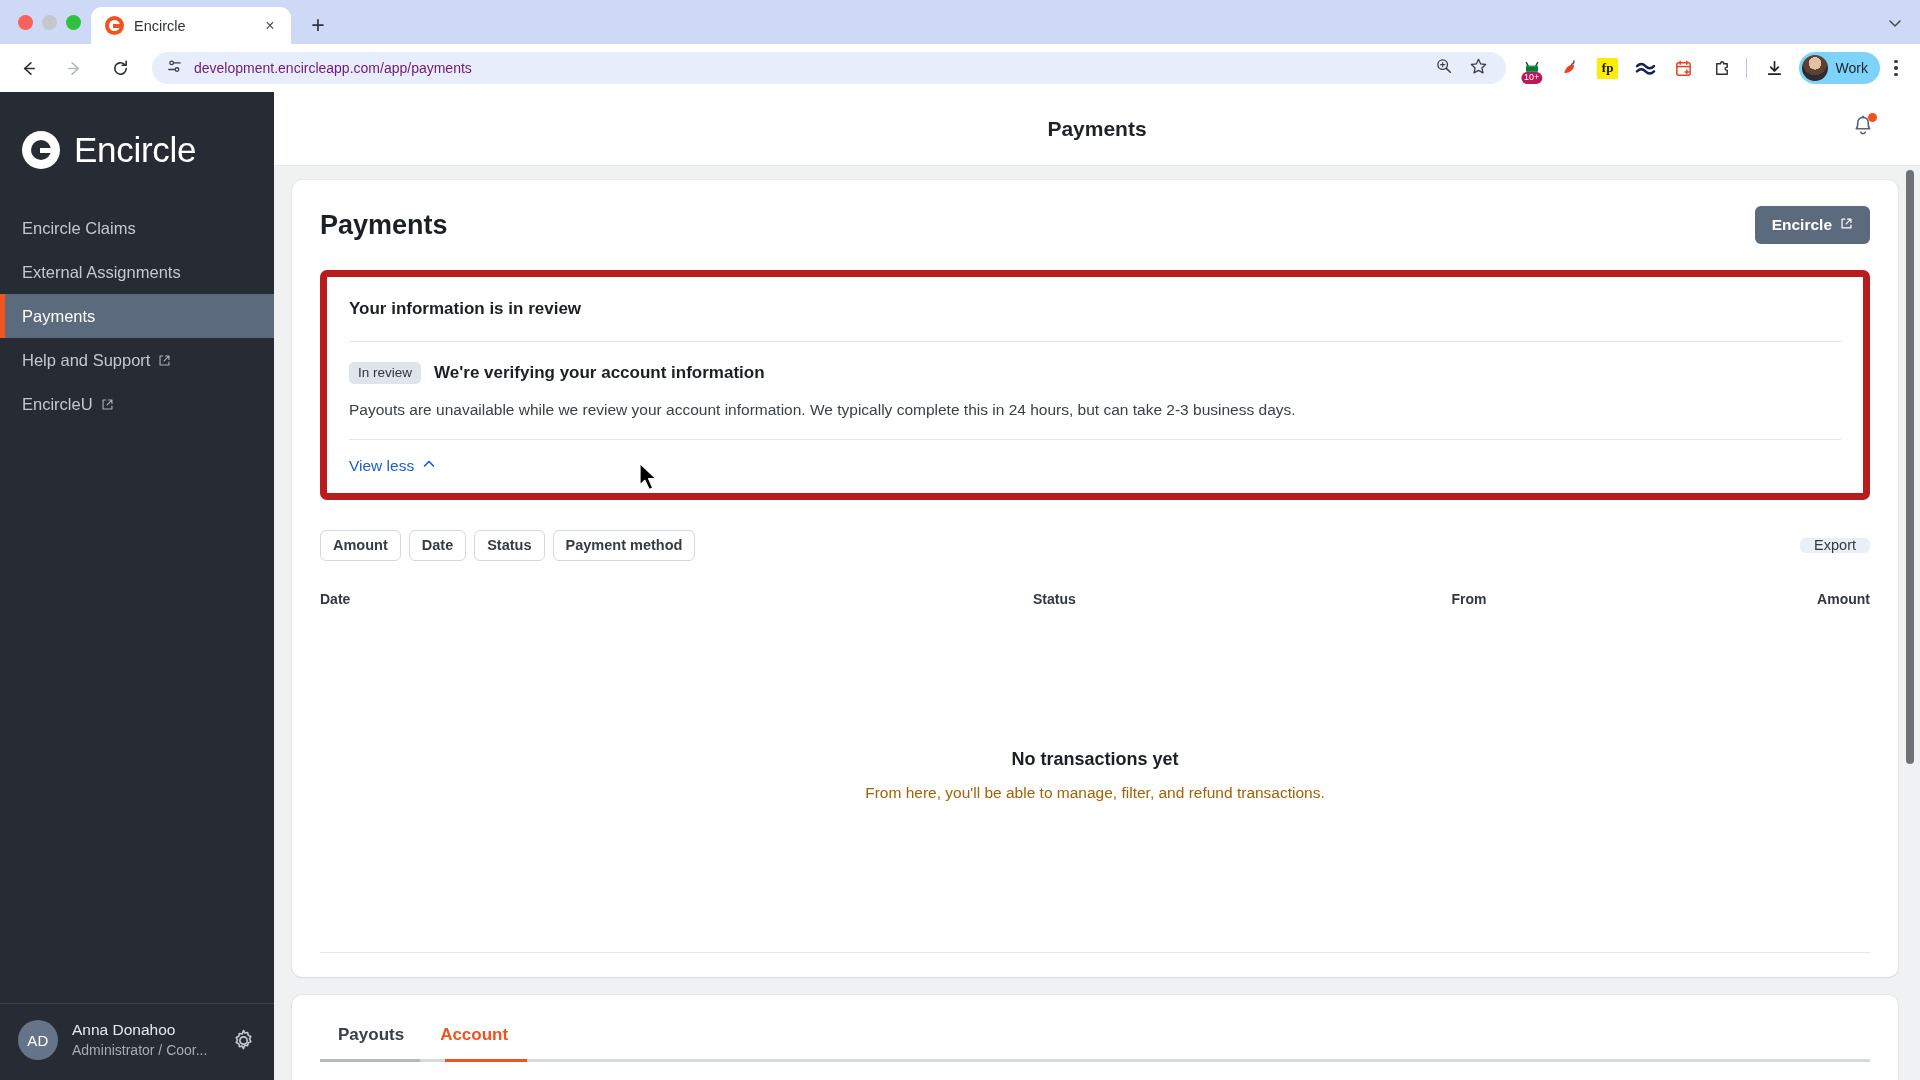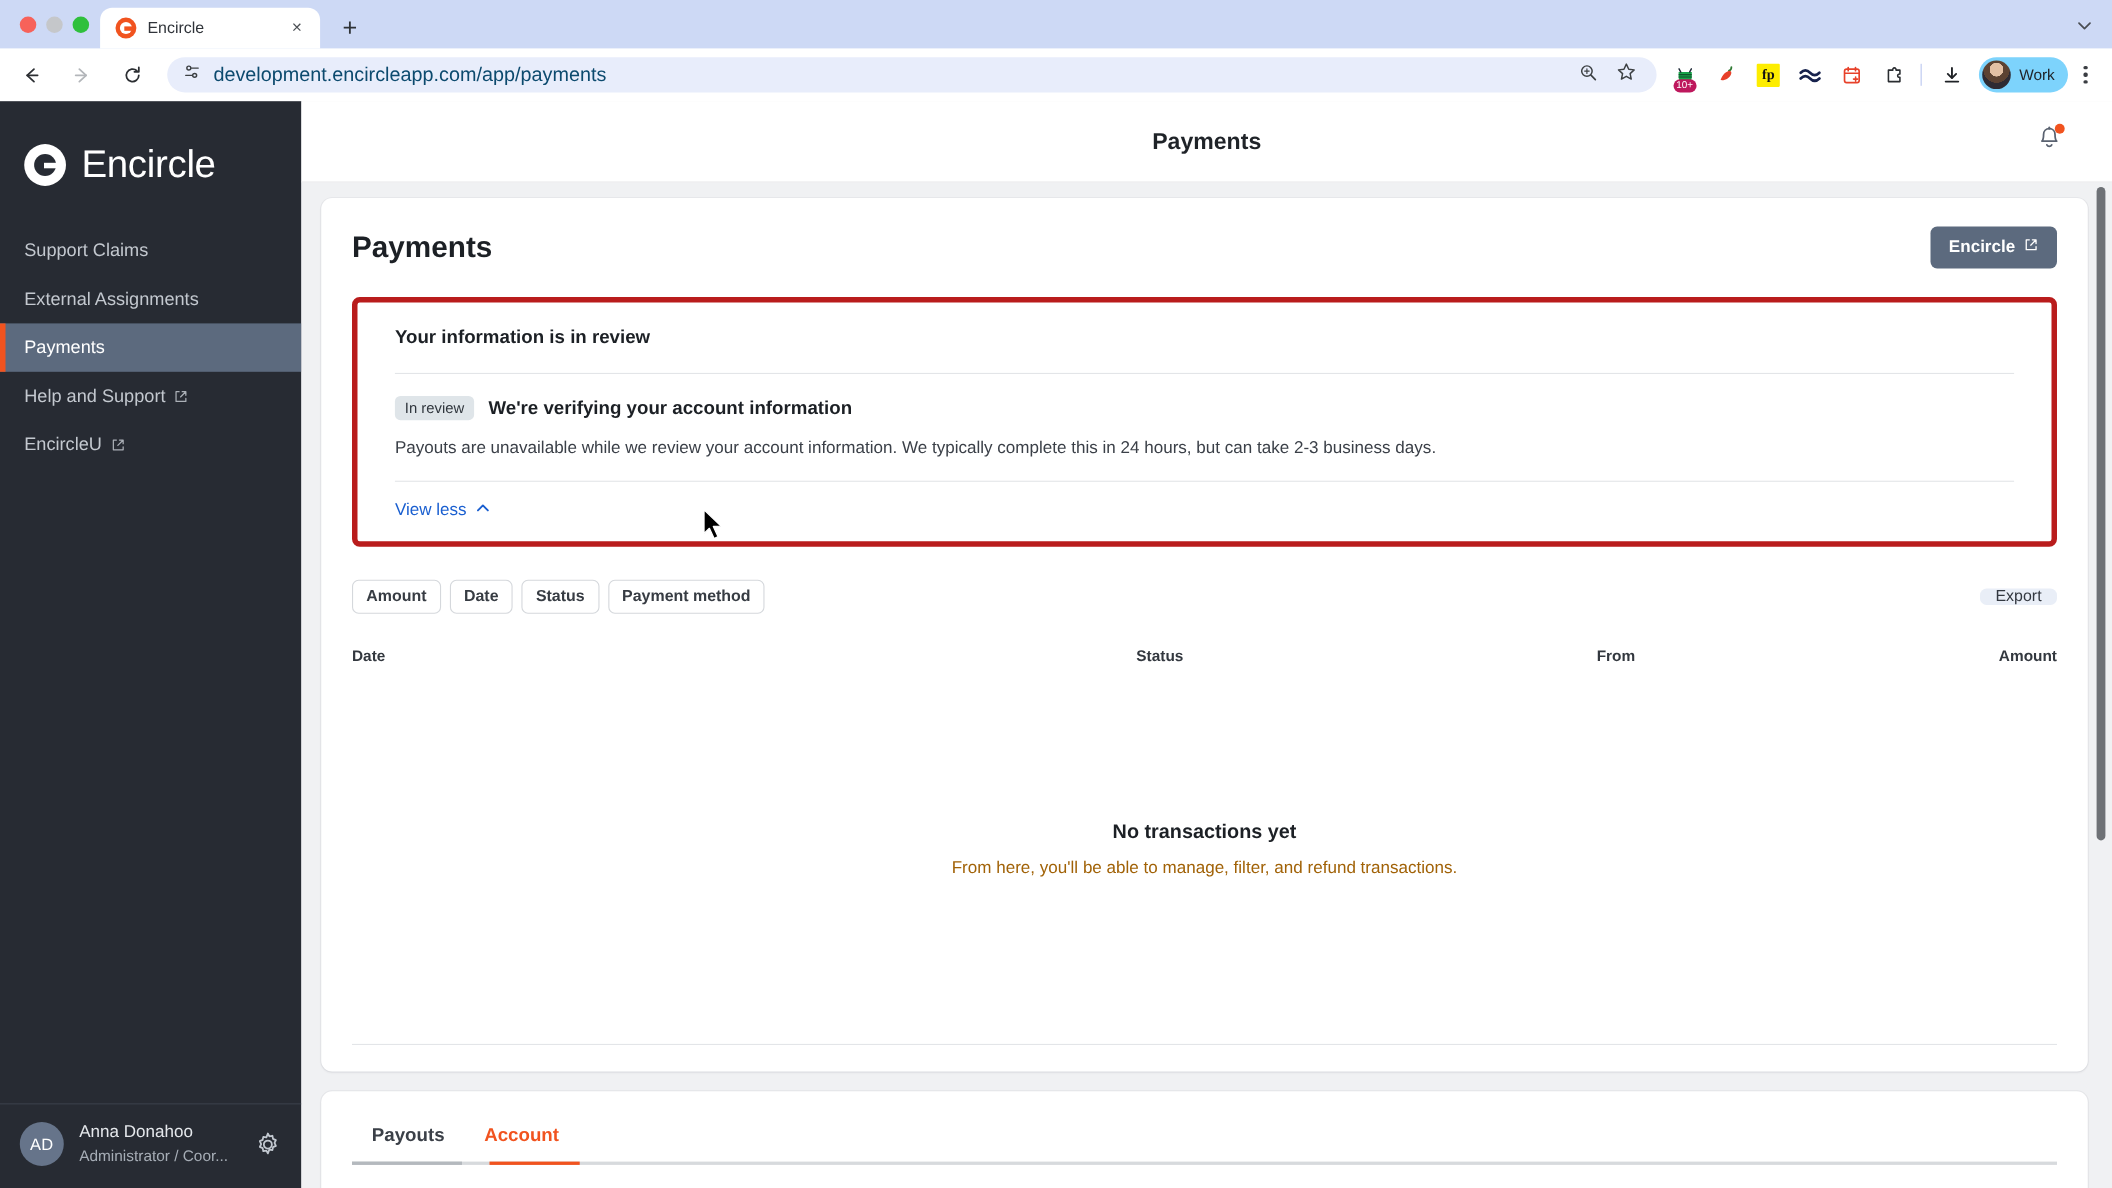--- a/index.html
+++ b/index.html
@@ -88,21 +88,21 @@
     background: #e8edfb;
     border-radius: 16px;
     display: flex;
     align-items: center;
     padding: 0 14px;
     gap: 11px;
     margin-left: 8px;
     margin-right: 6px;
     position: relative;
   }
-  .omnibox-url { font-size: 18px; color: #0c4a6e; white-space: nowrap; }
+  .omnibox-url { font-size: 14px; color: #701a75; white-space: nowrap; }
   .omni-right { margin-left: auto; display: flex; align-items: center; gap: 16px; padding-right: 4px; }
   .ext-tray { display: flex; align-items: center; gap: 14px; padding: 0 6px; }
   .ext { width: 24px; height: 24px; display: flex; align-items: center; justify-content: center; position: relative; }
   .ext-badge {
     position: absolute; bottom: -4px; left: 50%; transform: translateX(-50%);
     background: #be185d; color: #fff; font-size: 9px; font-weight: 400;
     border-radius: 6px; padding: 1px 3px; line-height: 1.1;
   }
   .ext-fp {
     width: 21px; height: 21px; background: #fded00; color: #121212;
@@ -203,22 +203,22 @@
   .btn-dashboard {
     background: #5c6a7e; color: #ffffff;
     border: none; border-radius: 6px;
     height: 38px; padding: 0 17px;
     font-size: 15.5px; font-weight: 700;
     display: flex; align-items: center; gap: 8px;
     font-family: inherit;
   }
 
   .notice {
-    border: 5px solid #b91c1c; border-radius: 7px;
-    padding: 0 34px;
+    border: 7px solid #b91c1c; border-radius: 7px;
+    padding: 0 22px;
   }
   .notice-title { font-size: 17px; font-weight: 700; color: #1c2025; padding: 22px 0; }
   .notice-hr { height: 1px; background: #e3e5e8; }
   .notice-body { padding: 20px 0 18px 0; }
   .notice-row { display: flex; align-items: center; gap: 13px; margin-bottom: 14px; }
   .badge {
     background: #dfe5e9; color: #30363d;
     border-radius: 5px; padding: 4px 9px;
     font-size: 13.5px; line-height: 1;
   }
@@ -418,21 +418,21 @@
   <div class="app">
 
     <aside class="sidebar">
       <div class="brand">
         <span class="brand-mark"></span>
         <span class="brand-text">Encircle</span>
       </div>
 
       <nav class="nav">
         <div class="nav-item">
-          <span>Support Claims</span>
+          <span>Encircle Claims</span>
         </div>
         <div class="nav-item">
           <span>External Assignments</span>
         </div>
         <div class="nav-item active">
           <span>Payments</span>
         </div>
         <div class="nav-item">
           <span>Help and Support</span>
           <span class="ext-link-icon">

